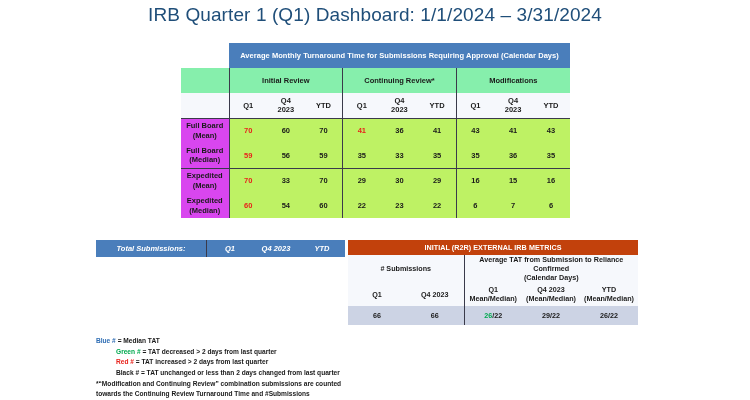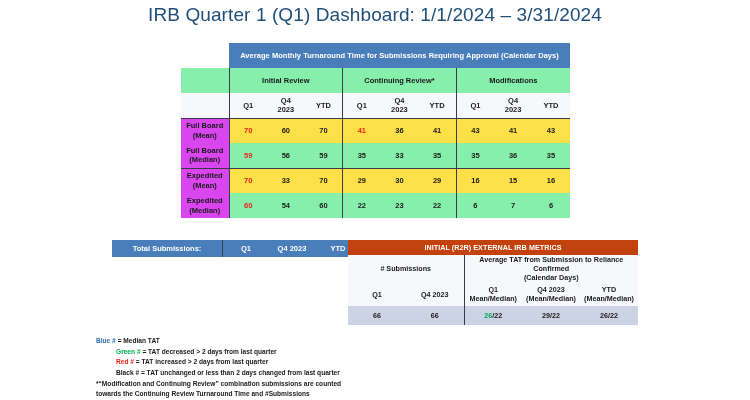--- a/index.html
+++ b/index.html
@@ -46,33 +46,33 @@
   }
   .sub-head{
     background:#f6f8fc;color:#1a1a1a;
     height:22px;font-size:7.5px;font-weight:bold;
   }
   .rowlabel{
     background:#ffffff;text-align:center;
     font-size:7.5px;font-weight:bold;
     padding:2px 1px;
   }
-  .dark-row td{background:#fde047;}
-  .light-row td{background:#86efac;}
+  .dark-row td{background:#bef264;}
+  .light-row td{background:#bef264;}
   .dark-row .rowlabel,.light-row .rowlabel{background:#d946ef;}
   #tat-table tbody tr{height:25px;}
   .red{color:#e8221b;}
   
   .gsep-l{border-left:1.6px solid #3a3a4a;}
   .hline{border-top:1.6px solid #3a3a4a;}
 
   
   #totals-table{
-    position:absolute;left:112px;top:240px;width:248px;
-    border-collapse:collapse;table-layout:fixed;
+    position:absolute;left:96px;top:240px;width:248px;
+    border-collapse:collapse;table-layout:fixed;font-style:italic;
   }
   #totals-table td{
     font-size:7.5px;text-align:center;font-weight:bold;
     height:17px;padding:0;
   }
   .tot-head{background:#4a7ebb;color:#ffffff;}
   .tot-body{background:#ccd3e4;color:#1a1a1a;}
   .tot-sep{border-left:1.6px solid #3a3a4a;}
   .tot-underline{border-bottom:1.6px solid #3a3a4a;}
 

